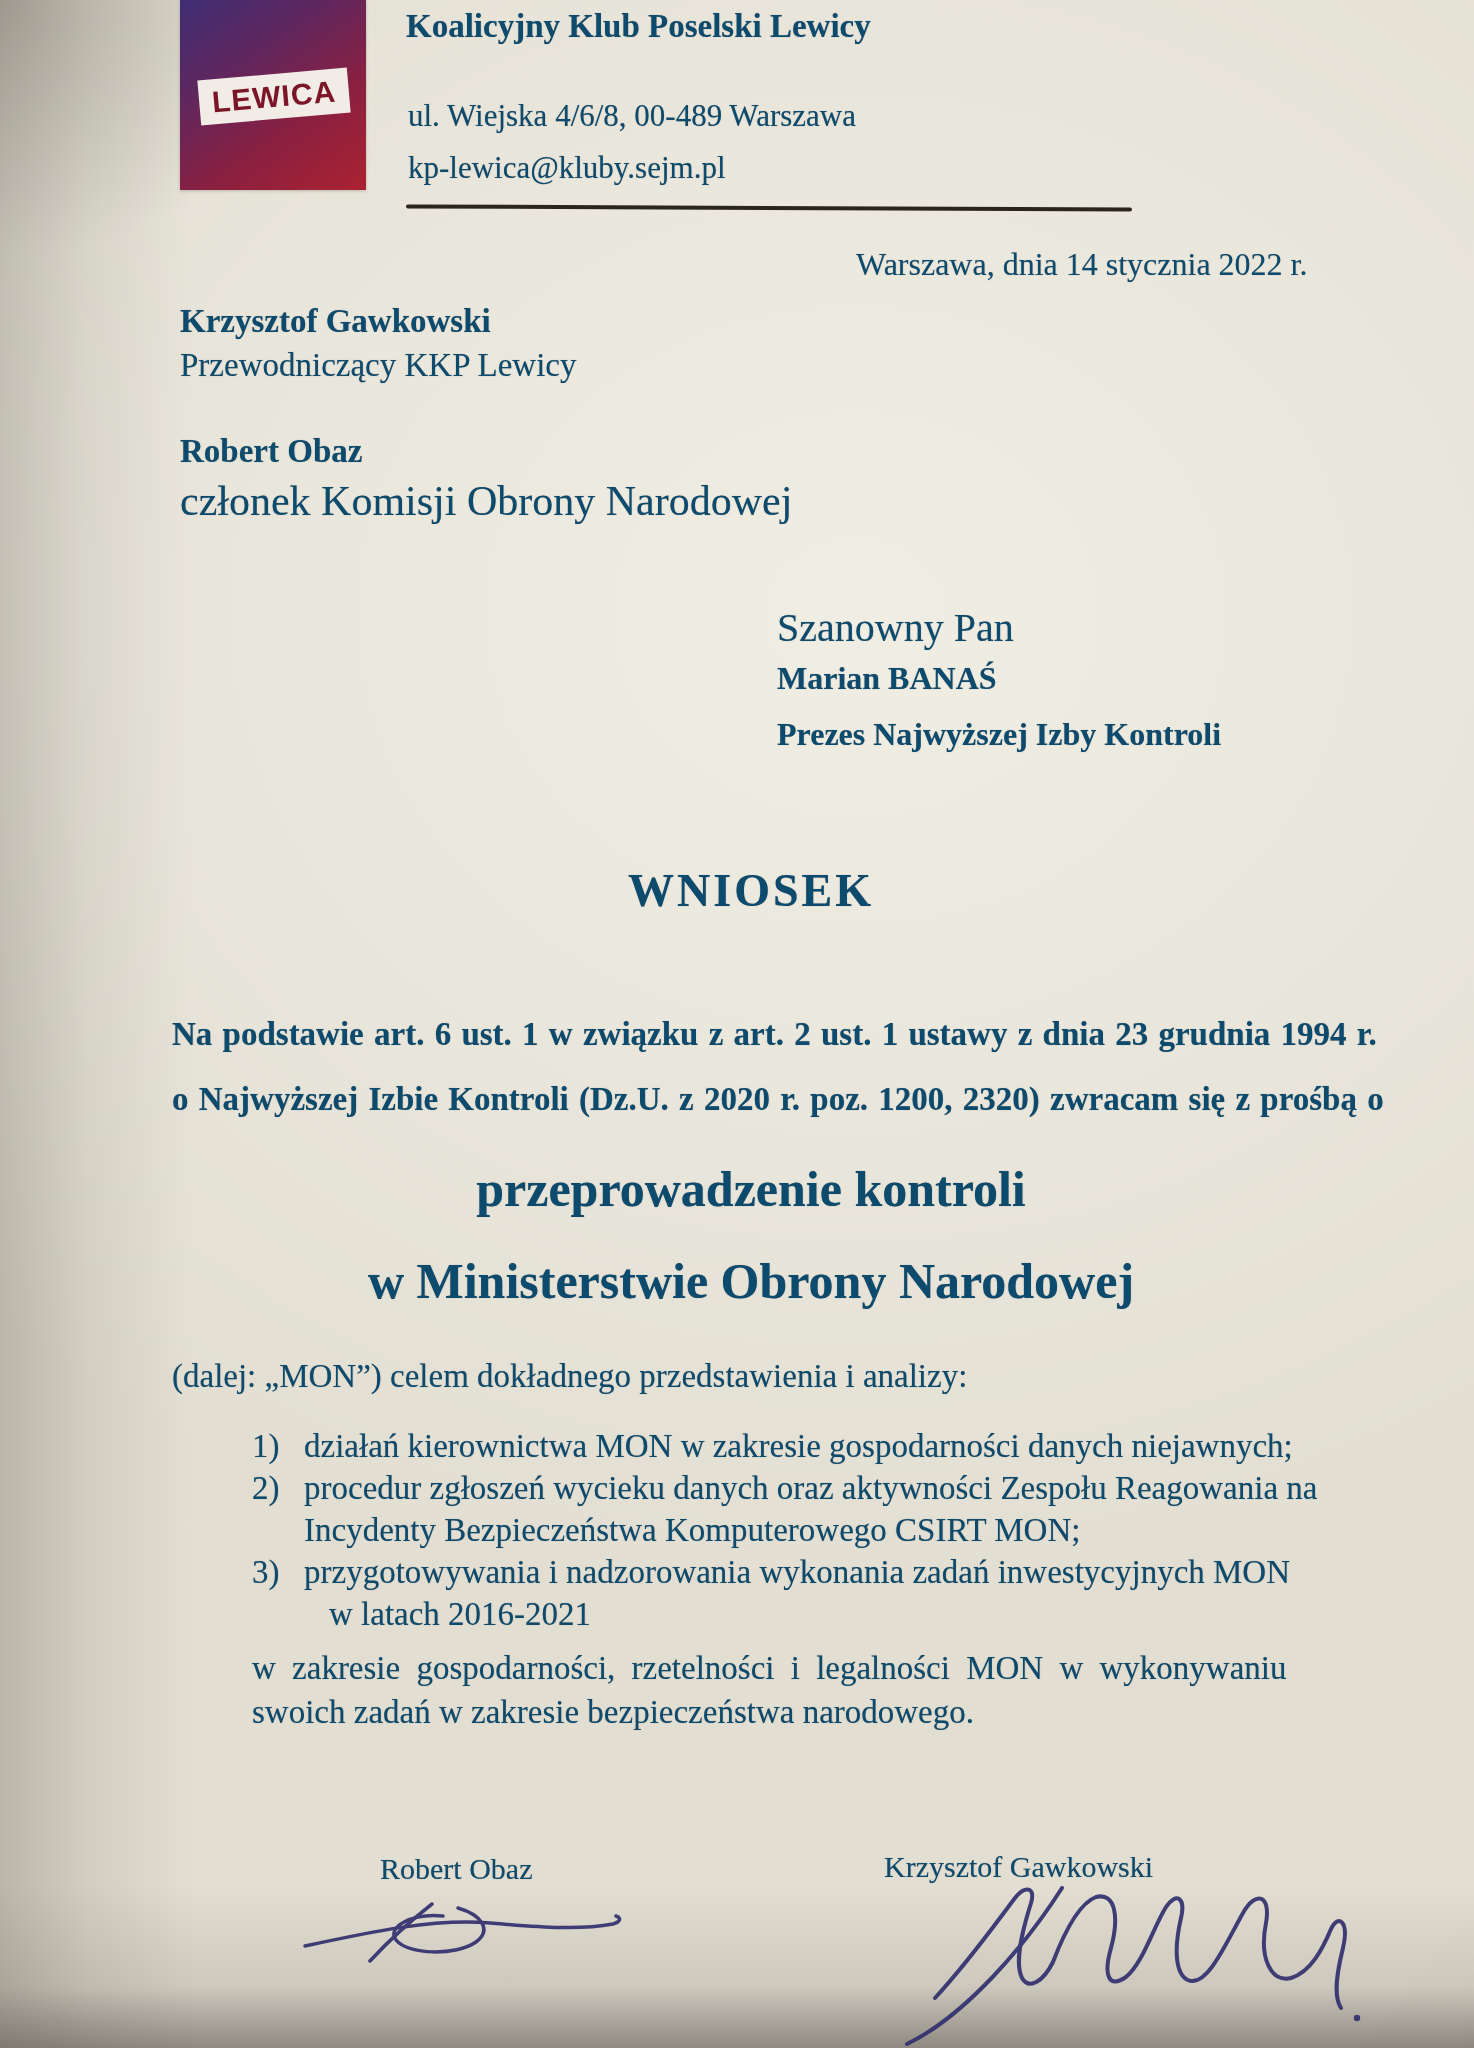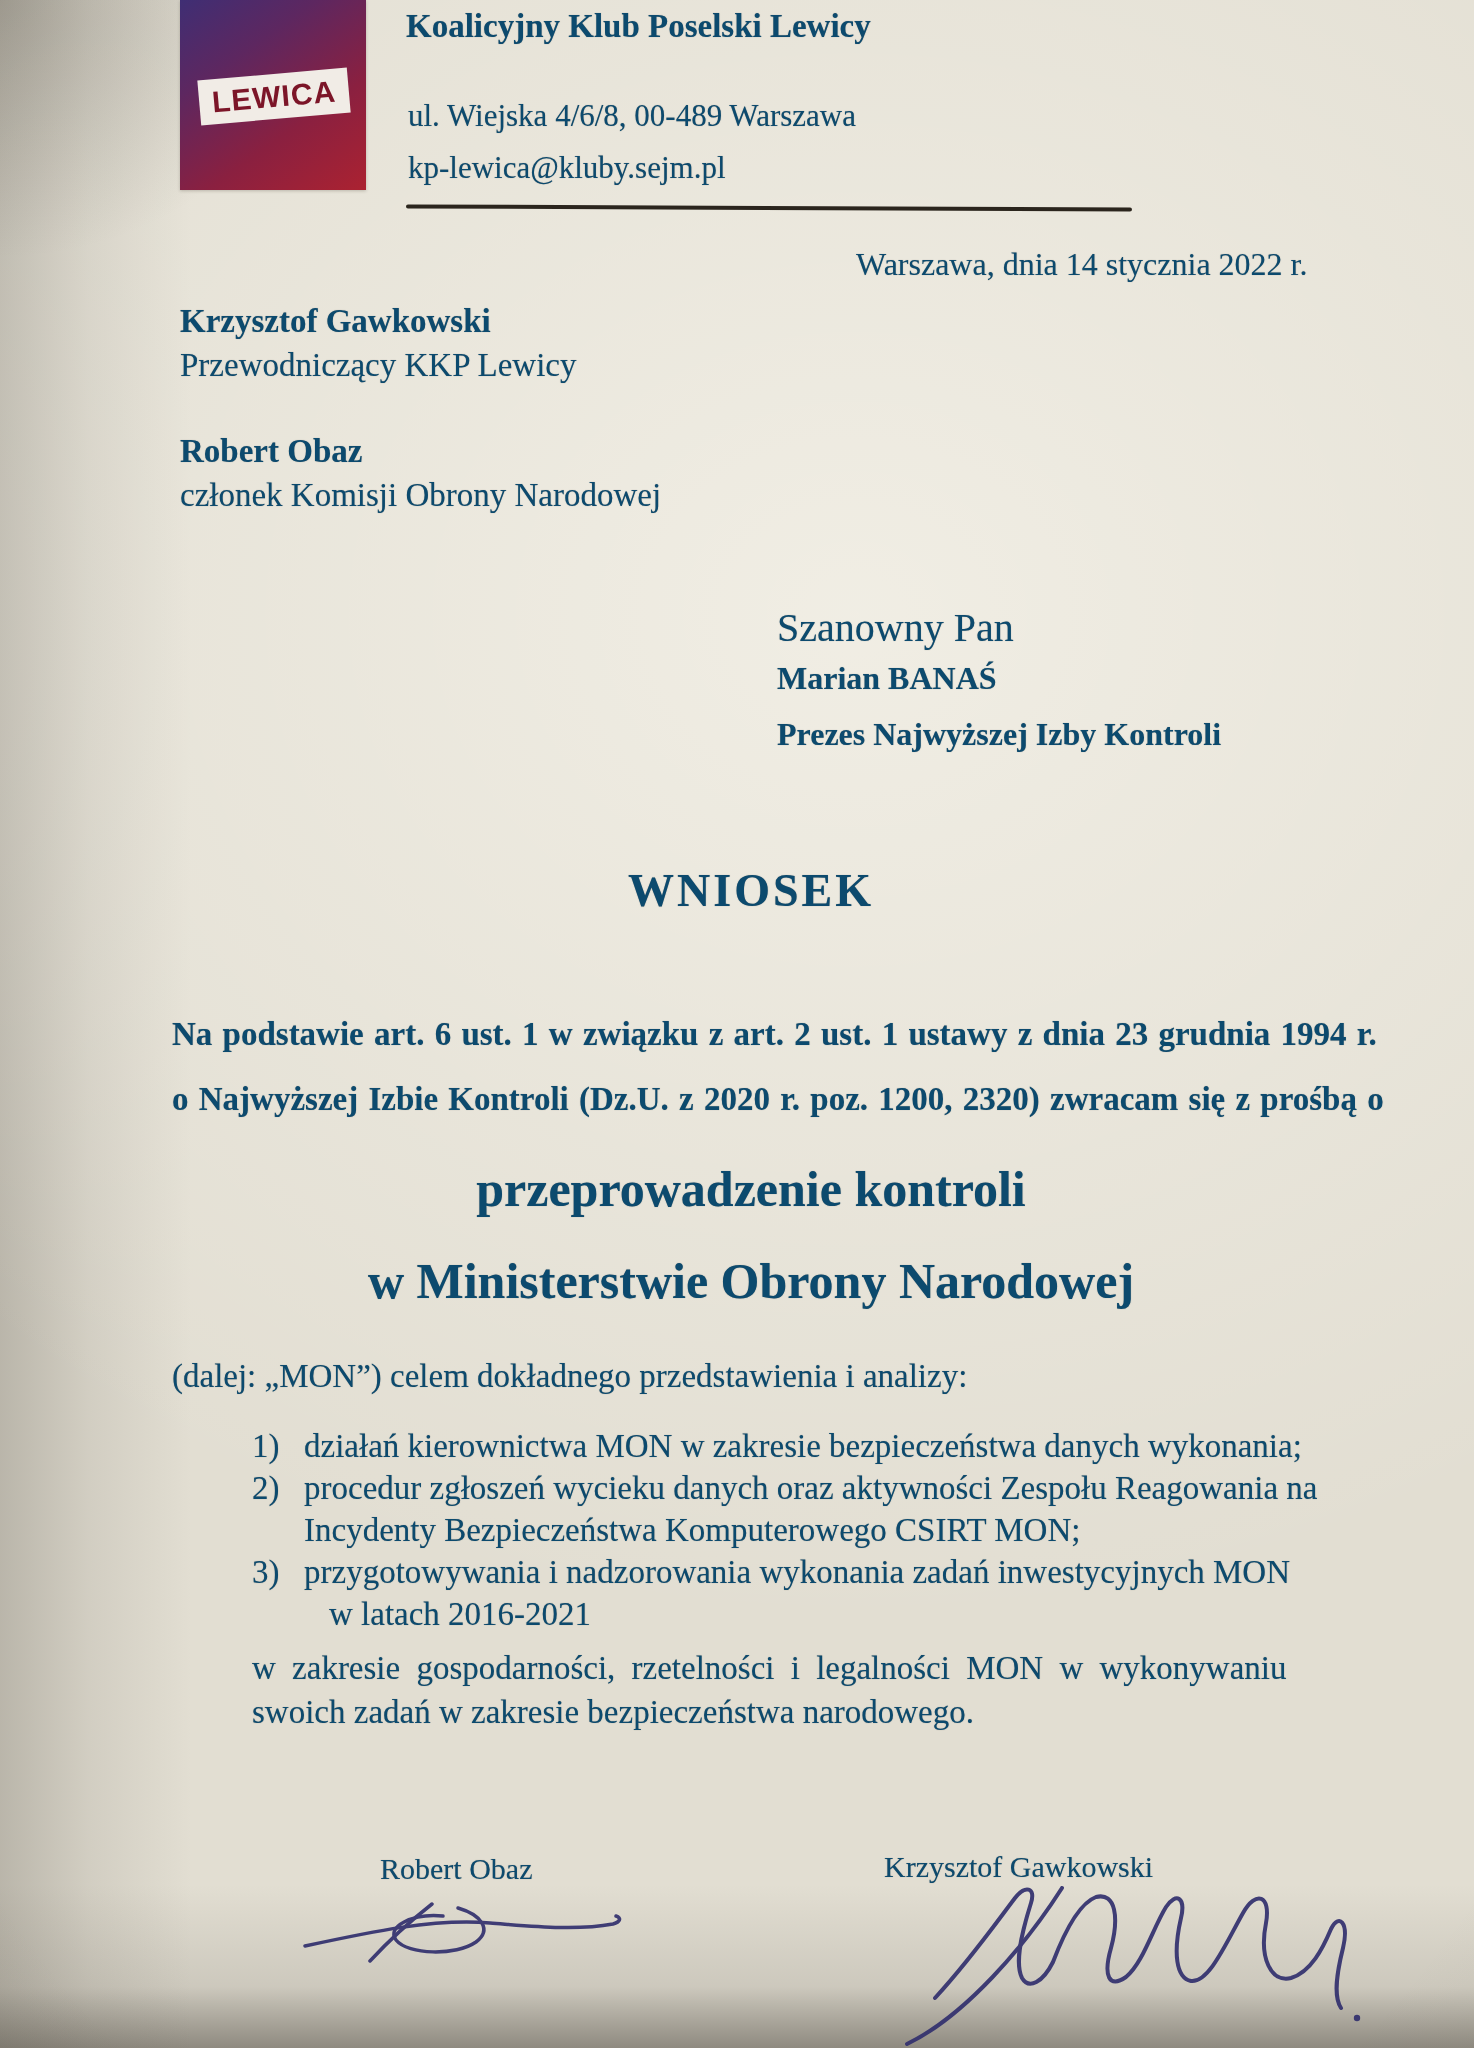--- a/index.html
+++ b/index.html
@@ -35,21 +35,21 @@
   }
   .org-name{left:406px;top:8px;font-size:33px;}
   .addr{left:408px;top:98px;font-size:31px;}
   .email{left:408px;top:150px;font-size:31px;}
   .rule{position:absolute;left:406px;top:206px;width:726px;height:4px;background:#2b251d;transform:rotate(0.25deg);border-radius:2px;}
   .dateline{left:856px;top:246px;font-size:32px;}
   
   .s1n{left:180px;top:303px;font-size:33px;}
   .s1t{left:180px;top:347px;font-size:33px;}
   .s2n{left:180px;top:433px;font-size:33px;}
-  .s2t{left:180px;top:477px;font-size:33px;}
+  .s2t{left:180px;top:477px;font-size:42px;}
   .rc1{left:777px;top:604px;font-size:40px;}
   .rc2{left:777px;top:660px;font-size:32px;text-align:center;}
   .rc3{left:777px;top:716px;font-size:32px;}
   
   .doc-title{left:0;right:0;top:864px;text-align:center;font-size:46px;letter-spacing:3px;transform:translateX(14px);}
   .lb1{left:172px;top:1016px;font-size:33px;word-spacing:2px;}
   .lb2{left:172px;top:1081px;font-size:33px;word-spacing:2px;}
   .h1{left:0;right:0;top:1160px;text-align:center;font-size:50px;transform:translateX(14px);}
   .h2{left:0;right:0;top:1252px;text-align:center;font-size:50px;transform:translateX(14px);}
   .intro{left:172px;top:1352px;font-size:33px;margin-top:6px;}
@@ -95,21 +95,21 @@
 
 <div class="txt b lb1">Na podstawie art. 6 ust. 1 w związku z art. 2 ust. 1 ustawy z dnia 23 grudnia 1994 r.</div>
 <div class="txt b lb2">o Najwyższej Izbie Kontroli (Dz.U. z 2020 r. poz. 1200, 2320) zwracam się z prośbą o</div>
 
 <div class="txt b h1">przeprowadzenie kontroli</div>
 <div class="txt b h2">w Ministerstwie Obrony Narodowej</div>
 
 <div class="txt intro">(dalej: „MON”) celem dokładnego przedstawienia i analizy:</div>
 
 <div class="txt num n1">1)</div>
-<div class="txt li t1a">działań kierownictwa MON w zakresie bezpieczeństwa danych wykonania;</div>
+<div class="txt li t1a">działań kierownictwa MON w zakresie gospodarności danych niejawnych;</div>
 
 <div class="txt num n2">2)</div>
 <div class="txt li t2a">procedur zgłoszeń wycieku danych oraz aktywności Zespołu Reagowania na</div>
 <div class="txt li t2b">Incydenty Bezpieczeństwa Komputerowego CSIRT MON;</div>
 
 <div class="txt num n3">3)</div>
 <div class="txt li t3a">przygotowywania i nadzorowania wykonania zadań inwestycyjnych MON</div>
 <div class="txt li t3b">w latach 2016-2021</div>
 
 <div class="txt cl1">w zakresie gospodarności, rzetelności i legalności MON w wykonywaniu</div>

